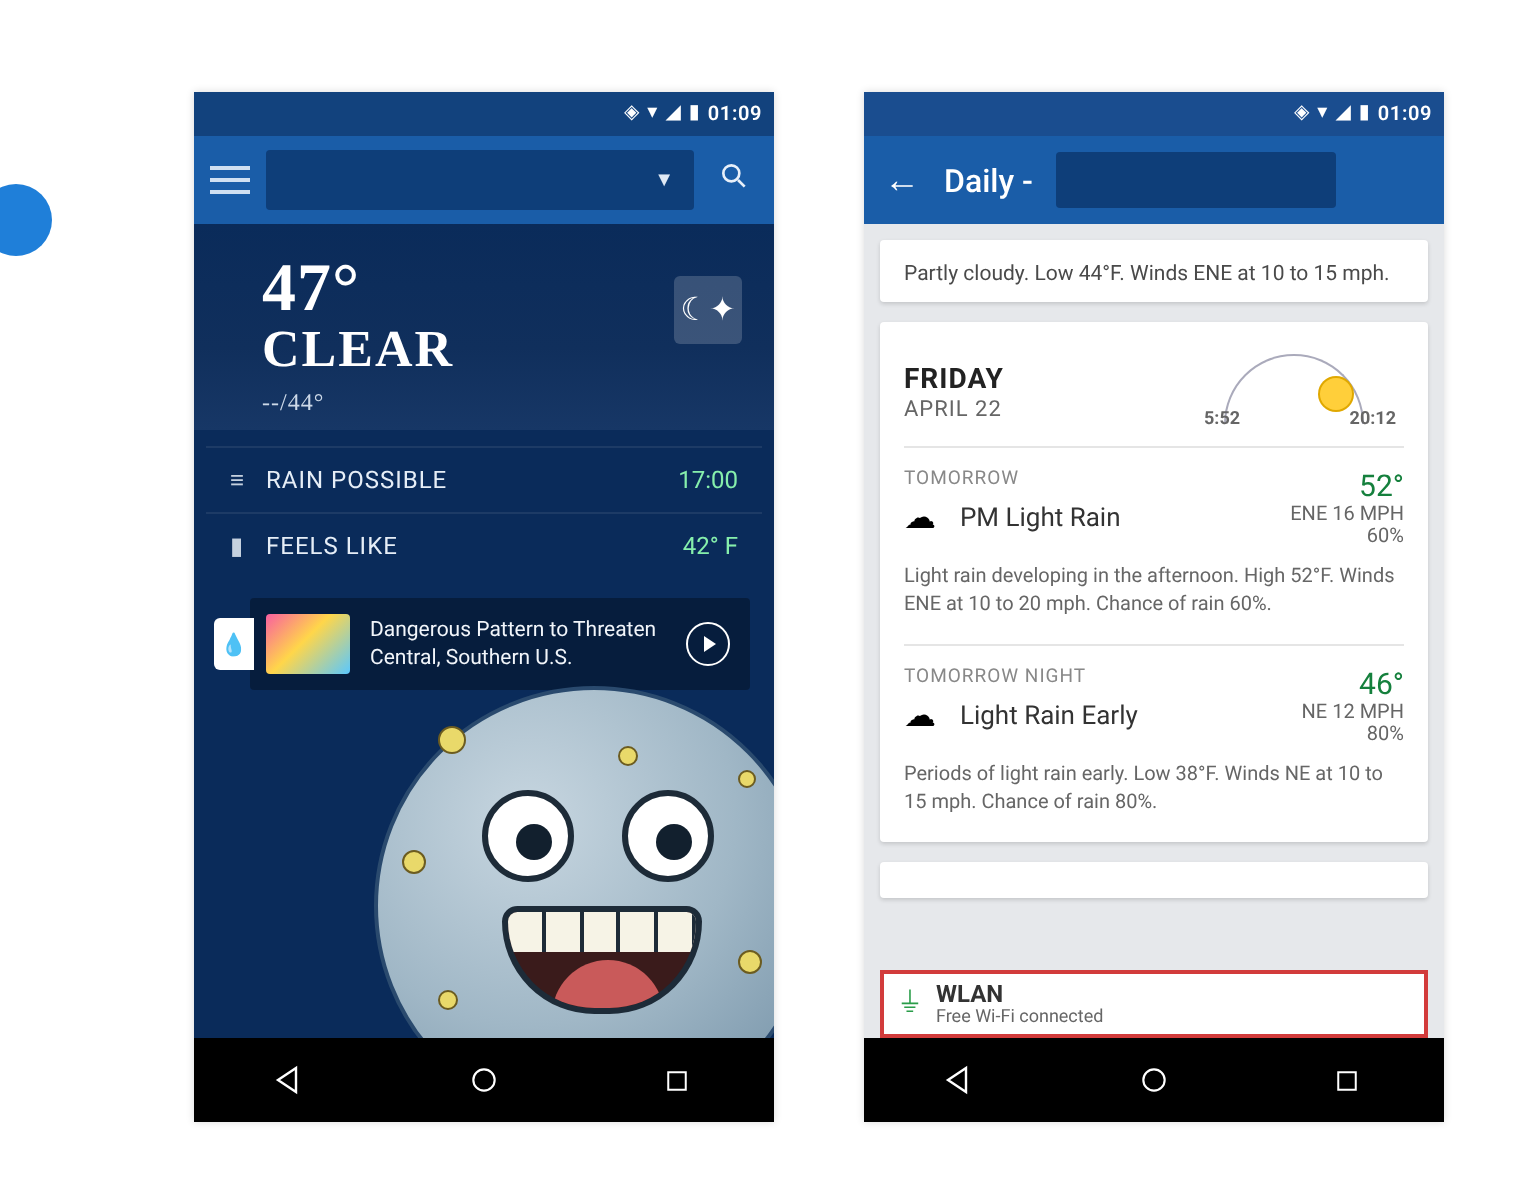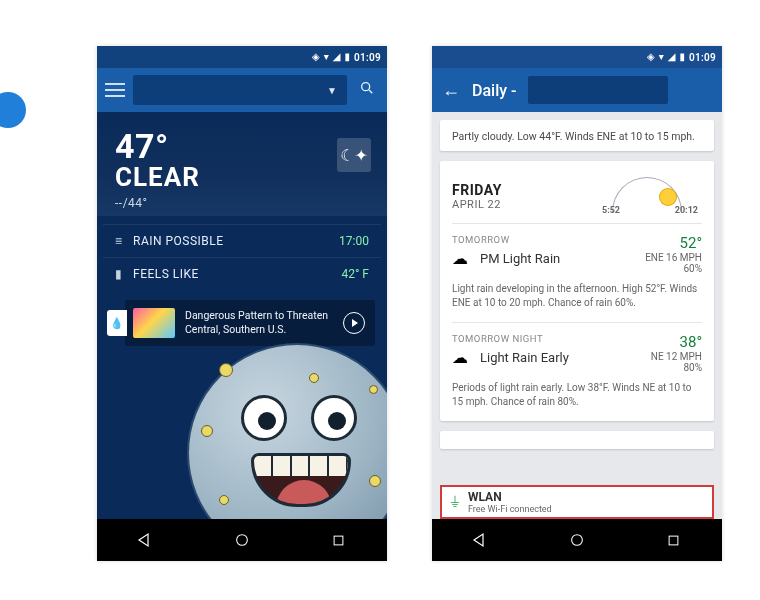--- a/index.html
+++ b/index.html
@@ -60,24 +60,25 @@
     display: flex;
     align-items: center;
     justify-content: flex-end;
     padding-right: 10px;
     color: #dfe9f5;
   }
   .location-chip .chev { font-size: 10px; }
   .search-icon { color: #e8f0fa; font-size: 16px; padding: 4px; }
 
   .hero {
-    padding: 14px 18px 6px 18px;
+    padding: 14px 18px 6px 34px;
     color: #fff;
     position: relative;
     background: linear-gradient(180deg,#0a2b5a 0%, #102f5c 60%, #173766 100%);
+    font-family: Liberation Serif, serif;
   }
   .temp { font-size: 34px; font-weight: 700; letter-spacing: .5px; }
   .cond { font-size: 26px; font-weight: 700; letter-spacing: 1px; margin-top: -4px; }
   .hilo { font-size: 12px; margin-top: 4px; color: #cdd9e8; letter-spacing: .5px; }
   .night-badge {
     position: absolute; right: 16px; top: 26px;
     width: 34px; height: 34px;
     background: rgba(255,255,255,0.18);
     border-radius: 3px;
     display: flex; align-items: center; justify-content: center;
@@ -401,21 +402,21 @@
       <div class="section">
         <div class="fc-row">
           <div class="fc-left">
             <div class="fc-label">TOMORROW NIGHT</div>
             <div>
               <span class="rain-ic">☁︎</span>
               <span class="fc-name">Light Rain Early</span>
             </div>
           </div>
           <div class="fc-right">
-            <div class="big">38°</div>
+            <div class="big">46°</div>
             <div>NE 12 MPH</div>
             <div>80%</div>
           </div>
         </div>
         <div class="fc-desc">Periods of light rain early. Low 38°F. Winds NE at 10 to 15 mph. Chance of rain 80%.</div>
       </div>
     </div>
 
     <div class="card" style="height:18px"></div>
   </div>

